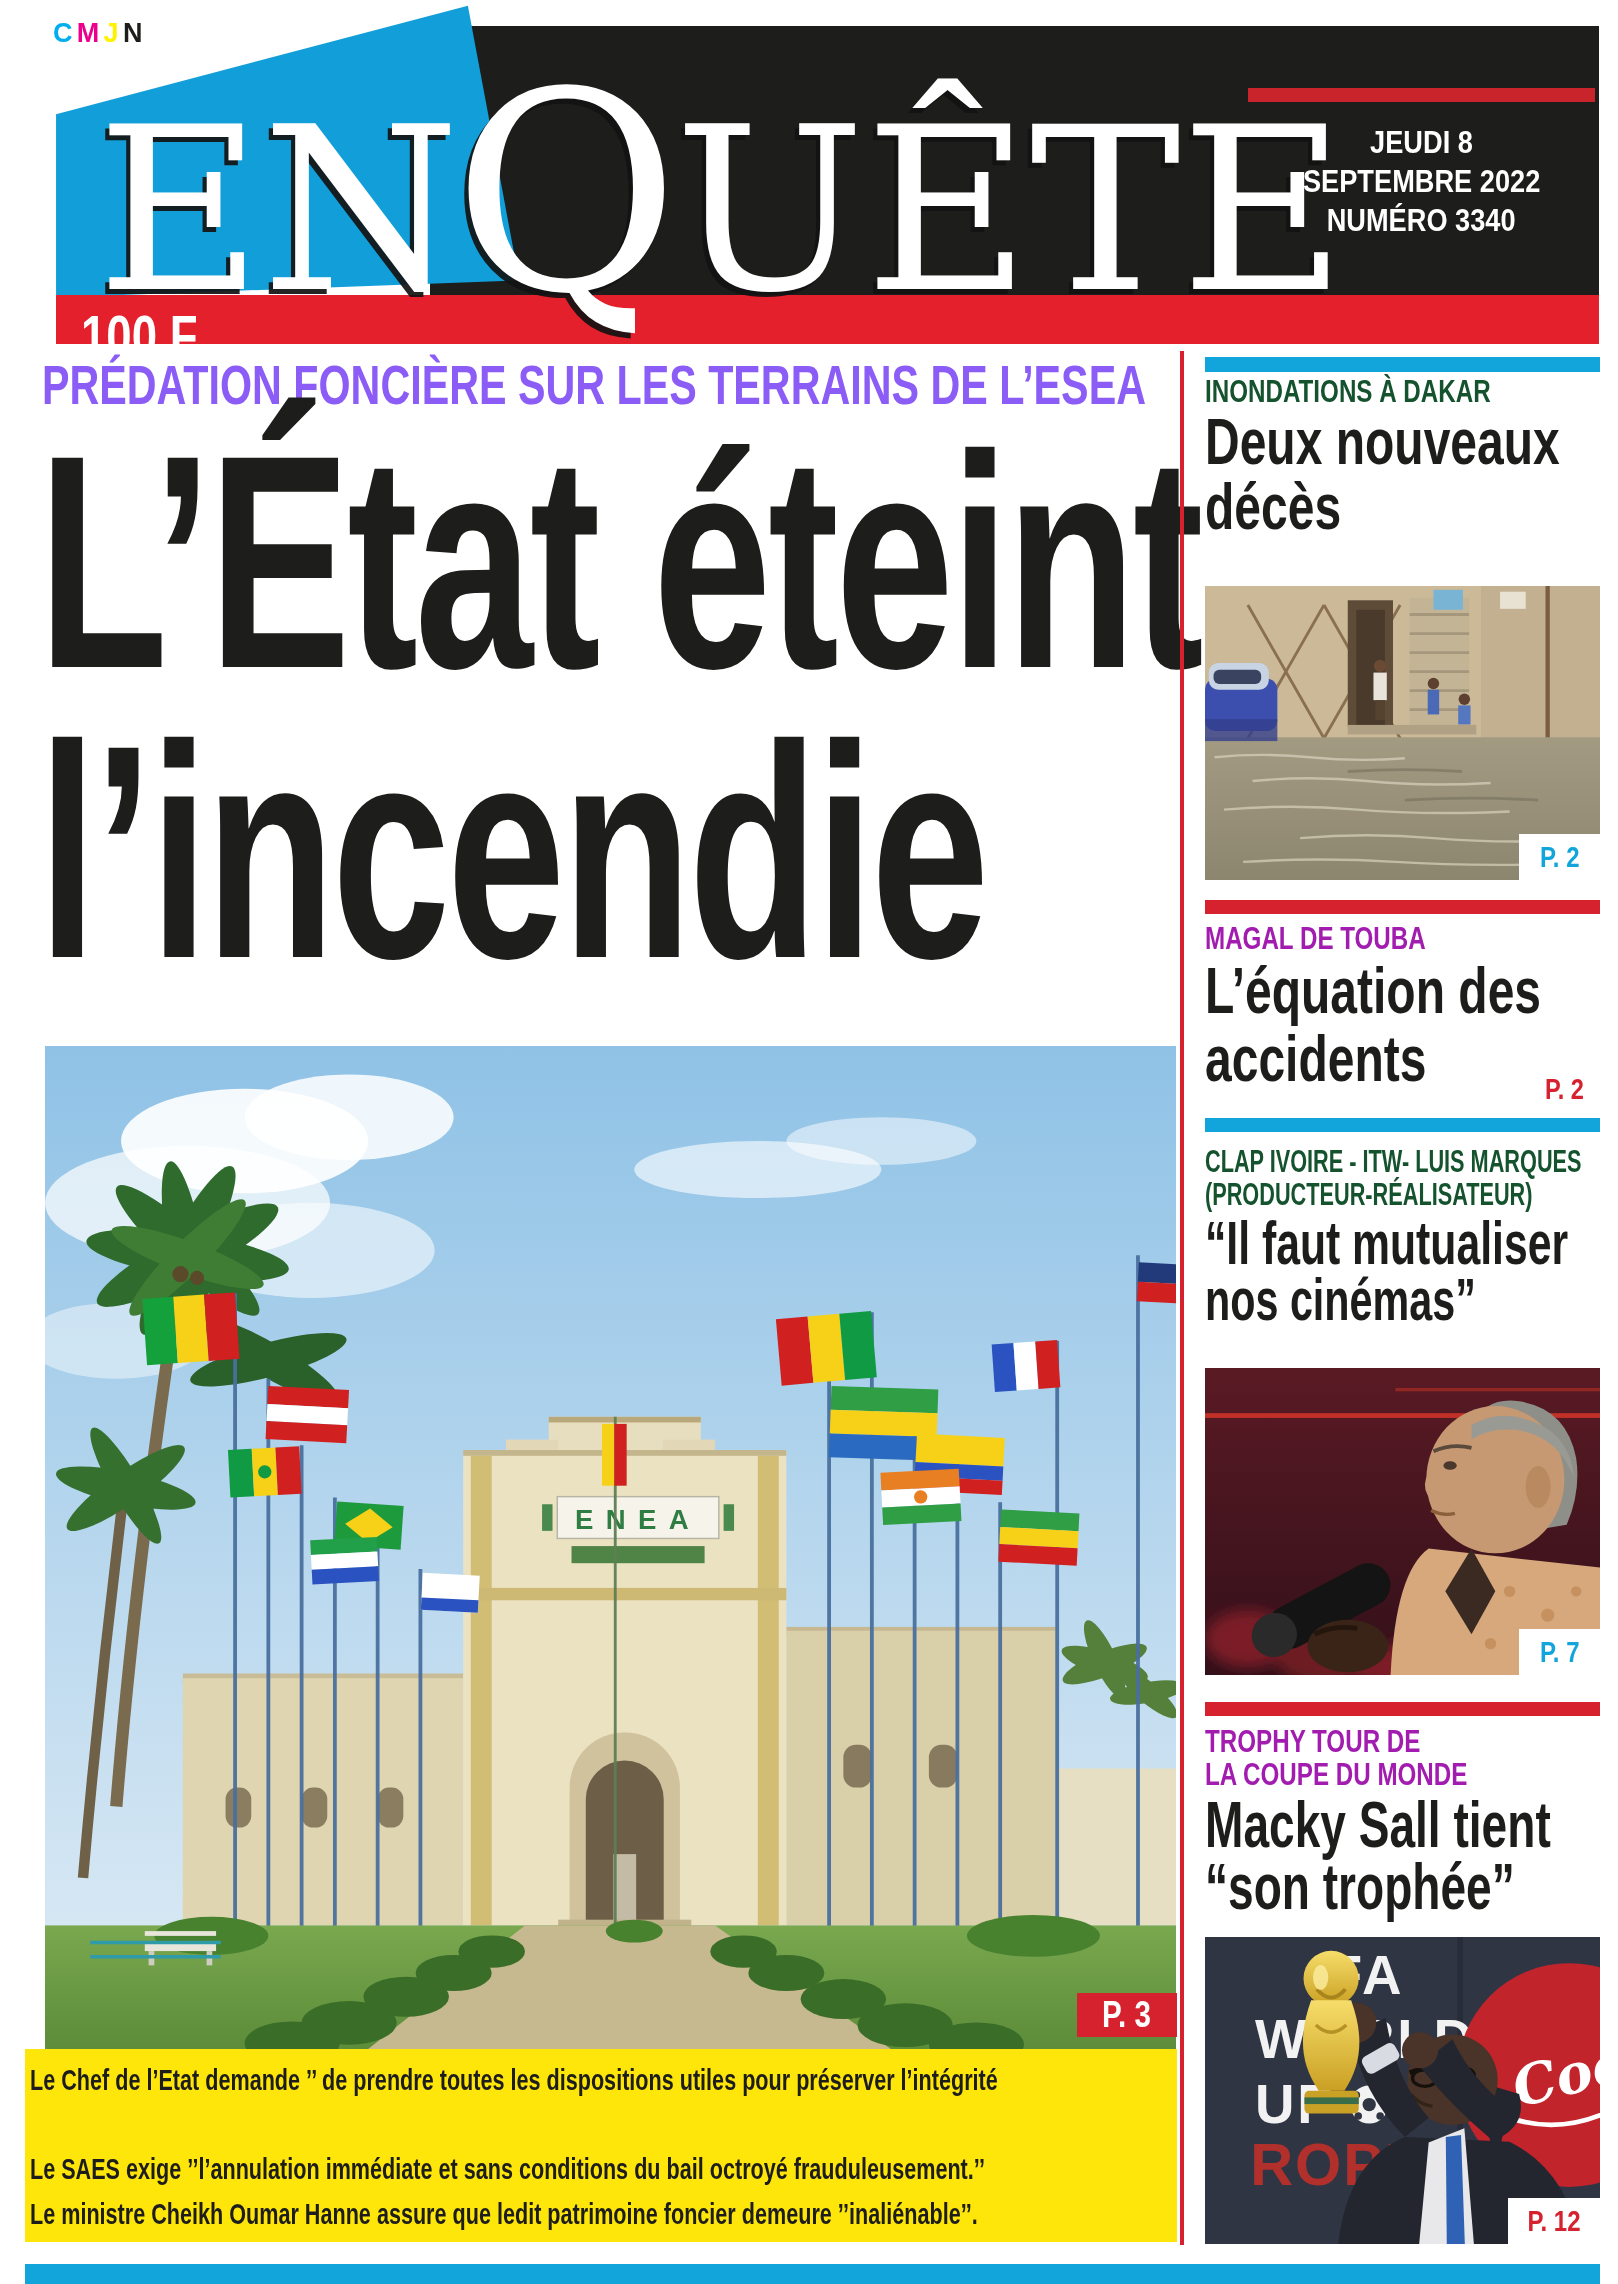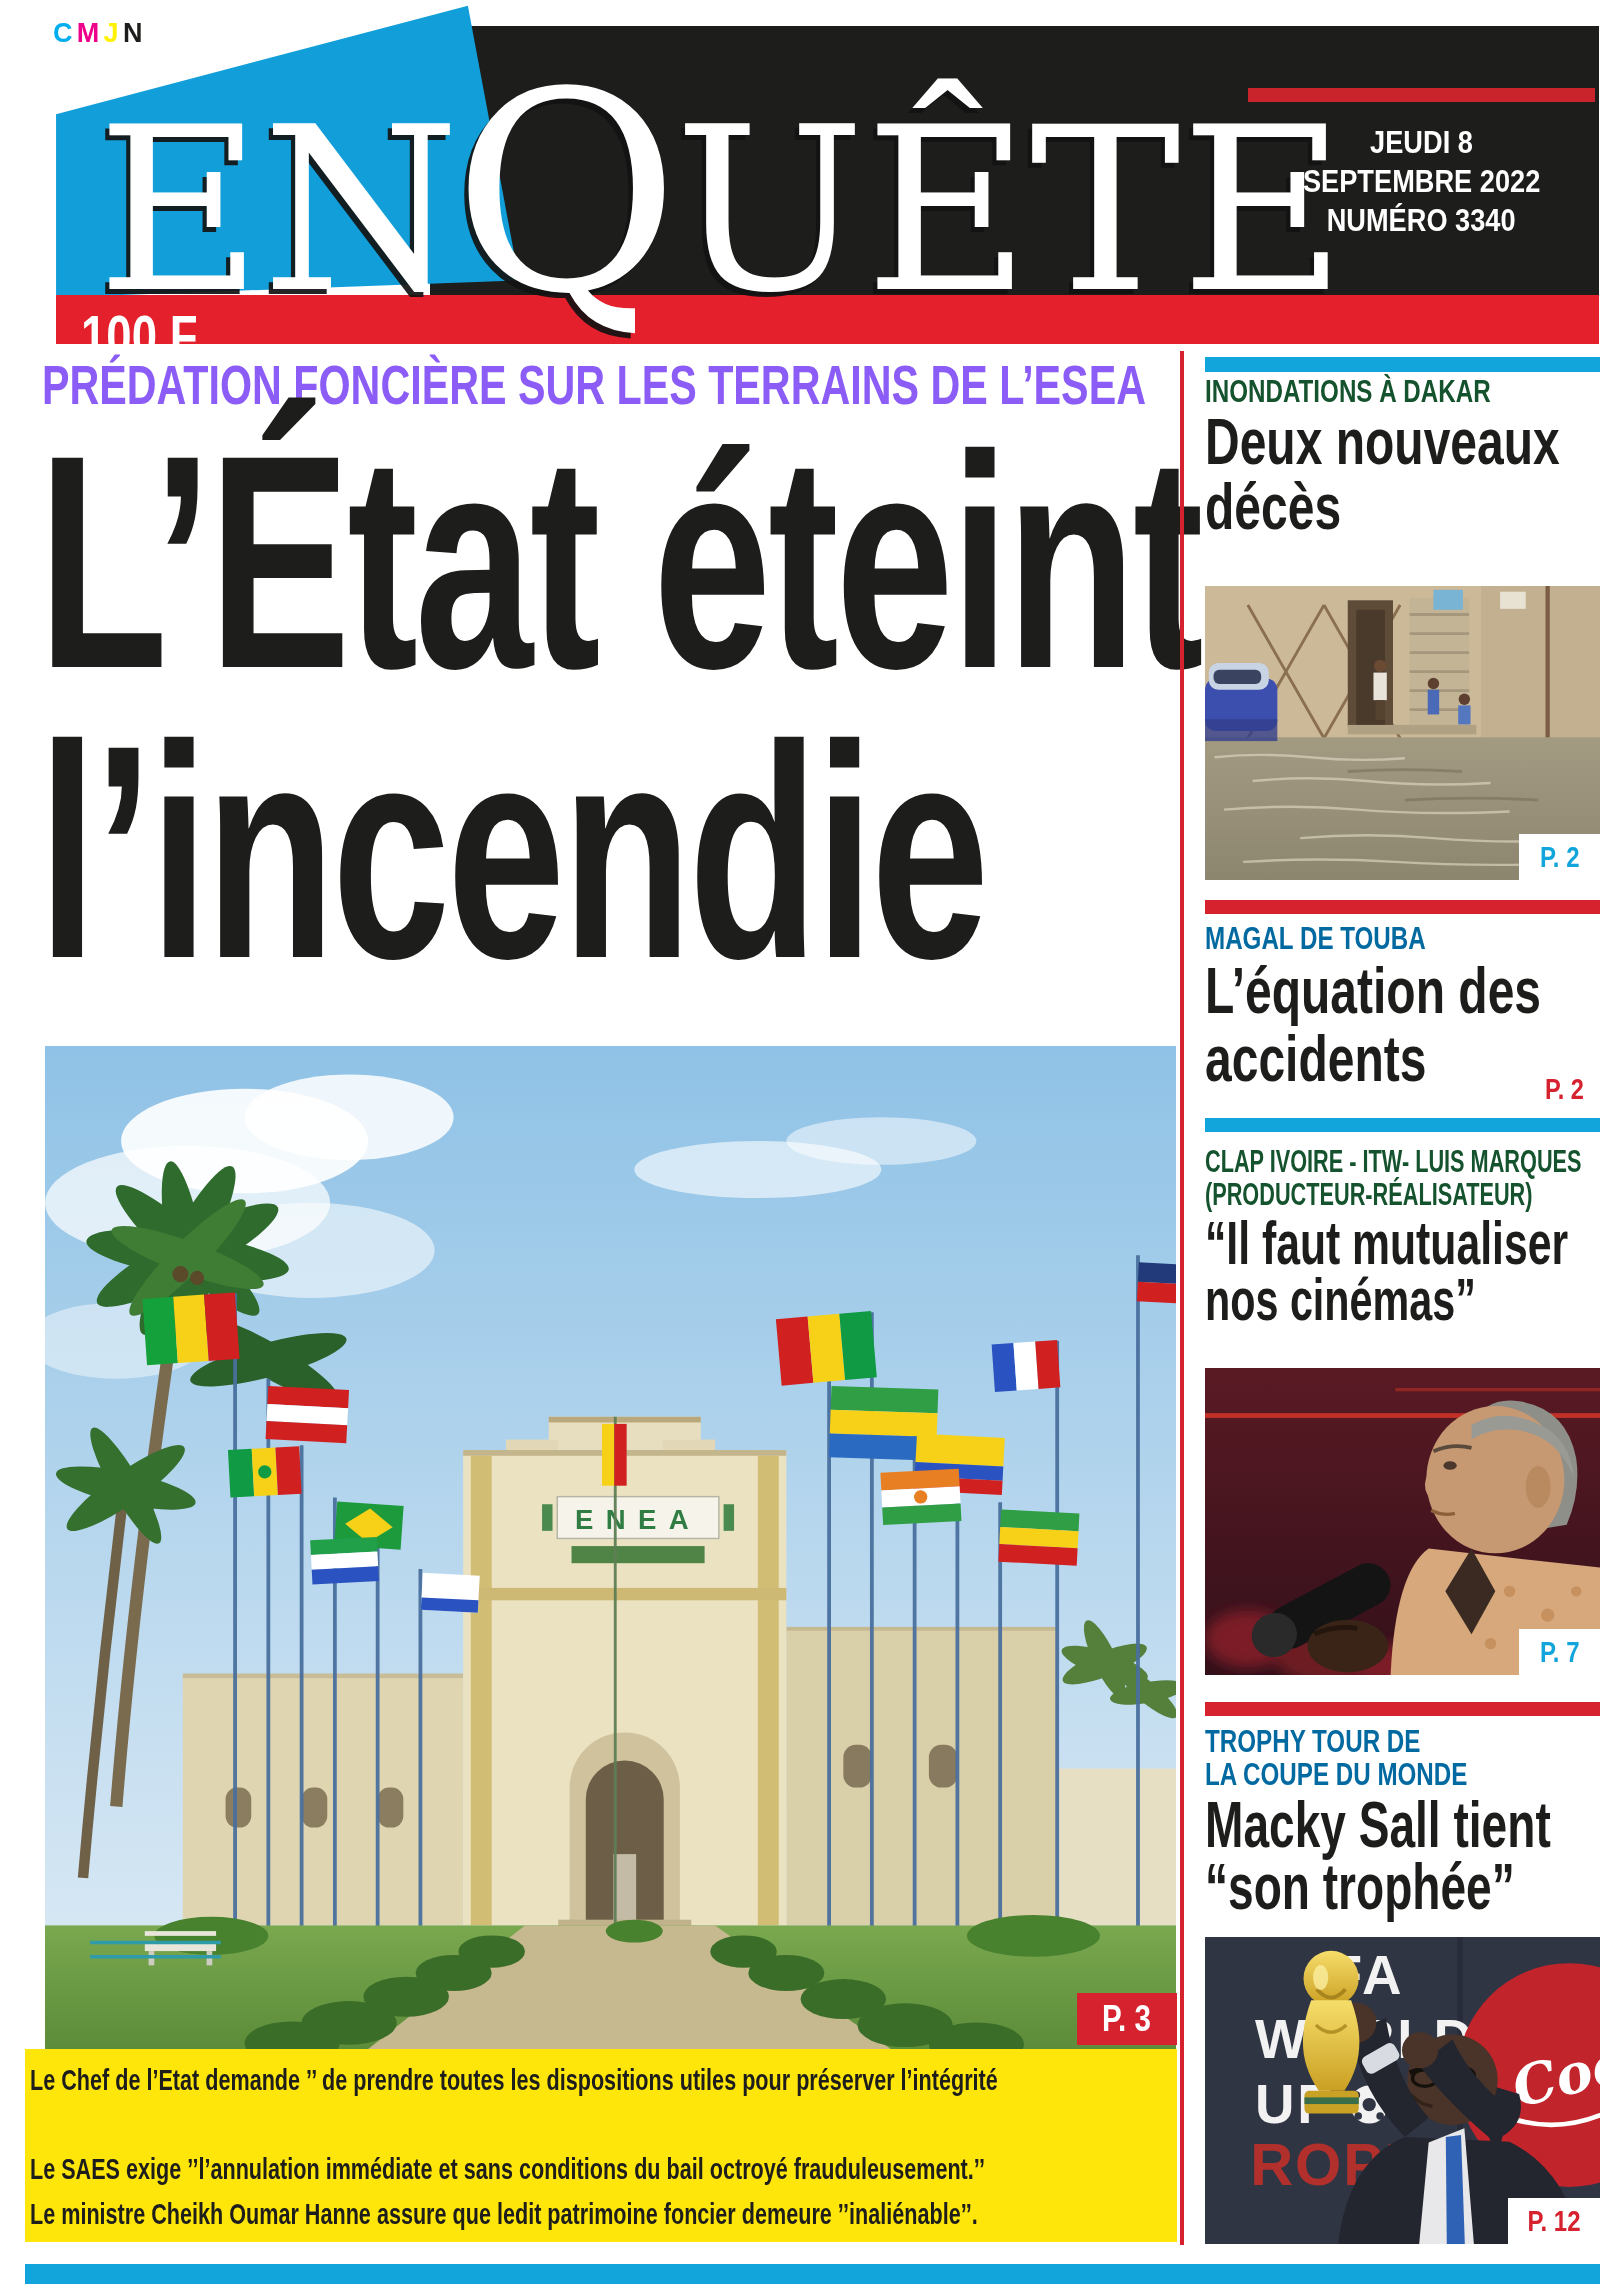--- a/index.html
+++ b/index.html
@@ -22,31 +22,31 @@
   .logo .q{font-size:276px;margin-left:-6.7px;margin-right:-4.8px;}
   .datebar{left:1248px;top:88px;width:347px;height:14.3px;background:#C9232C;}
   .datebox{left:1248px;top:123px;width:347px;text-align:center;color:#ffffff;}
   .datebox div{font-size:32px;font-weight:bold;line-height:39px;}
 
   
   .kicker-main{left:42px;top:353px;font-size:55px;font-weight:bold;color:#8b5cf6;}
   .headline{left:38px;font-size:304px;font-weight:bold;letter-spacing:-4.8px;line-height:1;color:#1D1D1B;}
   .hl1{top:410px;} .hl2{top:700px;}
   .main-photo{left:45px;top:1046px;width:1131px;height:1003px;overflow:hidden;}
-  .badge-p3{left:1077px;top:1993px;width:100px;height:52px;background:#D6212E;color:#fff;
+  .badge-p3{left:1077px;top:1993px;width:100px;height:44px;background:#D6212E;color:#fff;
             display:flex;align-items:center;justify-content:center;font-size:37px;font-weight:bold;}
   .yellowbox{left:25px;top:2049px;width:1152px;height:193px;background:#FFE60A;}
   .sum-line{position:absolute;left:29.5px;font-size:30px;font-weight:bold;color:#1D1D1B;}
 
   
   .divider-v{left:1180px;top:351px;width:3.8px;height:1894px;background:#D6212E;}
   .sb-bar{left:1205px;width:395px;height:15px;}
   .bar-cyan{background:#12A5DC;} .bar-red{background:#D6212E;}
   .sb-kicker{left:1205px;font-size:31px;font-weight:bold;line-height:33px;}
-  .k-cyan{color:#14532d;} .k-red{color:#0369a1;}
+  .k-cyan{color:#14532d;} .k-red{color:#a21caf;}
   .sb-head{left:1205px;font-size:64px;font-weight:bold;line-height:1;color:#1D1D1B;}
   .sb-photo{left:1205px;width:395px;overflow:hidden;}
   .pref-box{background:#ffffff;display:flex;align-items:center;justify-content:center;
             font-size:30px;font-weight:bold;}
   .pref-cyan{color:#12A5DC;} .pref-red{color:#D6212E;}
   .bottombar{left:25px;top:2264px;width:1575px;height:20px;background:#12A5DC;}
   svg{display:block;}
 </style>
 </head>
 <body>

